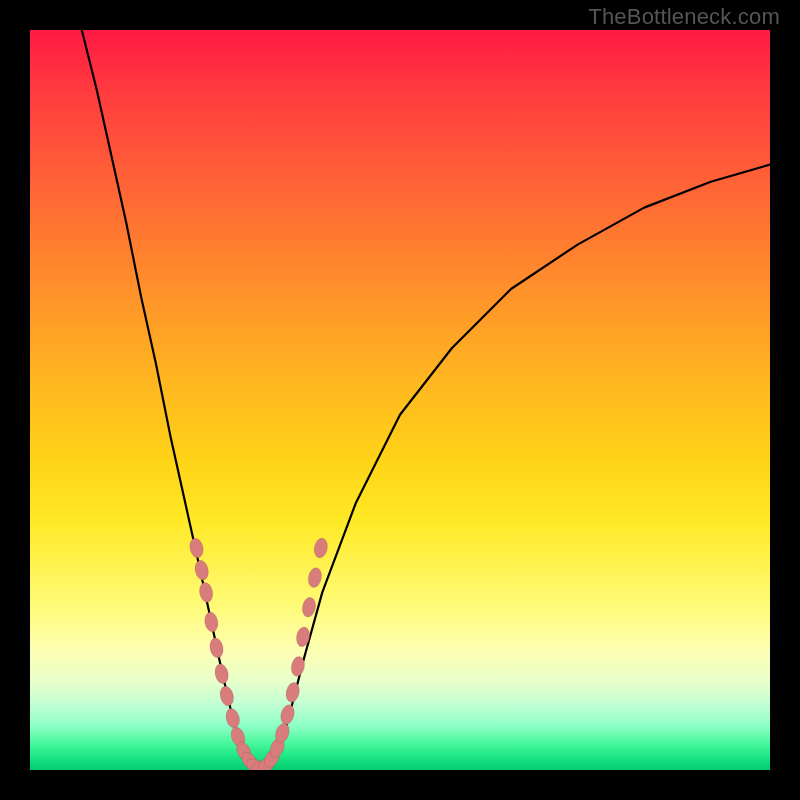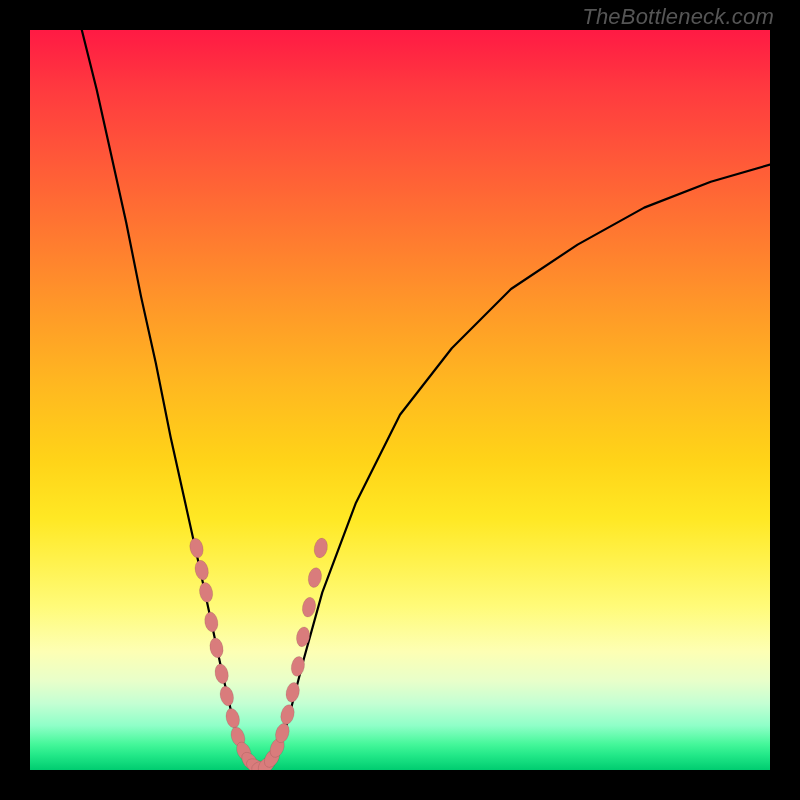--- a/index.html
+++ b/index.html
@@ -49,27 +49,26 @@
       #c4ffd3 91%,
       #8fffc8 94%,
       #45f79a 96.5%,
       #22e888 98%,
       #00cc70 100%
     );
   }
   .watermark {
     position: absolute;
     top: 4px;
-    right: 26px;
+    right: 20px;
     color: #555;
     font-size: 22px;
     font-weight: 500;
     letter-spacing: 0.2px;
     user-select: none;
-    font-style: italic;
   }
   svg {
     position: absolute;
     left: 0;
     top: 0;
   }
   .curve {
     fill: none;
     stroke: #000;
     stroke-width: 2.2;

